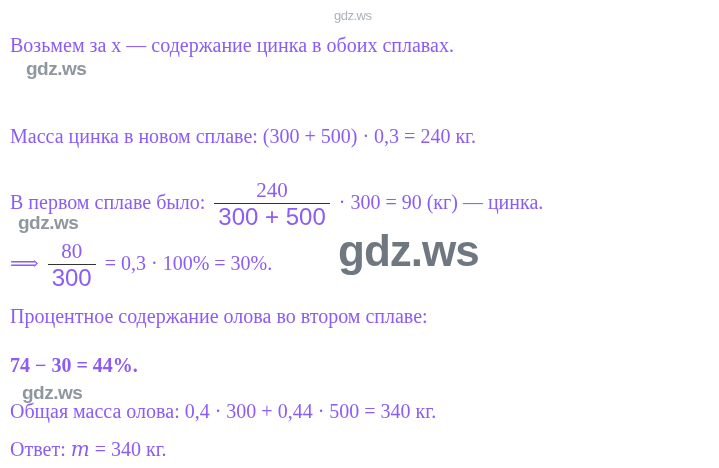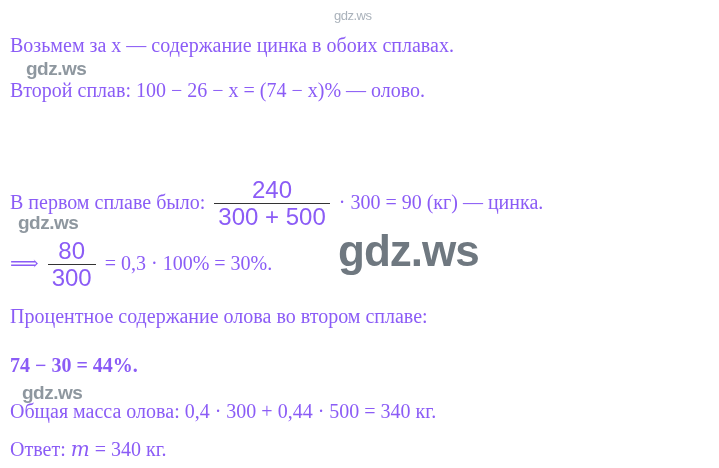--- a/index.html
+++ b/index.html
@@ -39,22 +39,22 @@
     display: inline-block;
     vertical-align: middle;
     text-align: center;
     position: relative;
     top: -1px;
     margin: 0 4px;
   }
   .frac .num {
     display: block;
     padding: 0 4px 1px 4px;
-    font-size: 24px;
-    font-family: Liberation Sans, sans-serif;
+    font-size: 21px;
+    font-family: Liberation Serif, serif;
   }
   .frac .den {
     display: block;
     border-top: 1.2px solid #333;
     padding: 1px 4px 0 4px;
     font-size: 24px;
     font-family: Liberation Sans, sans-serif;
   }
   .wm {
     position: absolute;
@@ -90,24 +90,24 @@
 <div class="page">
 
   <div class="wm wm-top" style="left:334px; top:8px;">gdz.ws</div>
 
   <div class="line" style="left:10px; top:33px;">
     <span>Возьмем за x — содержание цинка в обоих сплавах.</span>
   </div>
 
   <div class="wm wm-small" style="left:26px; top:58px;">gdz.ws</div>
 
-  <div class="line" style="left:10px; top:78px;">
-    <span>Второй сплав:  100 − 26 − x = (74 − x)% — олово.</span>
+
+  <div class="line" style="left:10px; top:124px;">
+    <span>Масса цинка в новом сплаве:  (300 + 500) · 0,3 = 240 кг.</span>
   </div>
-
 
   <div class="line" style="left:10px; top:179px;">
     <span>В первом сплаве было:</span>
     <span class="frac">
       <span class="num">240</span>
       <span class="den">300 + 500</span>
     </span>
     <span>· 300 = 90 (кг) — цинка.</span>
   </div>
 

